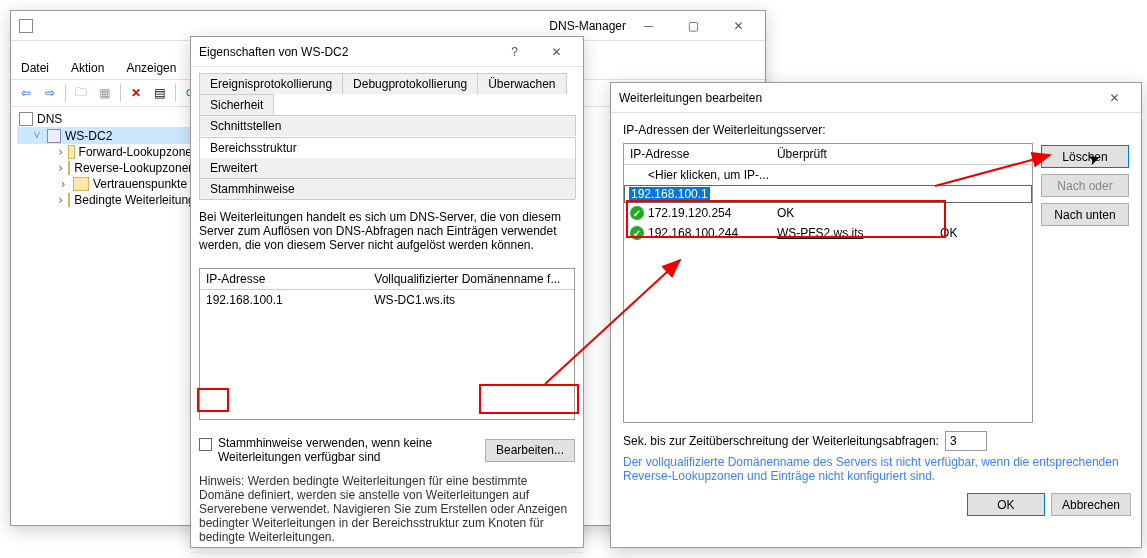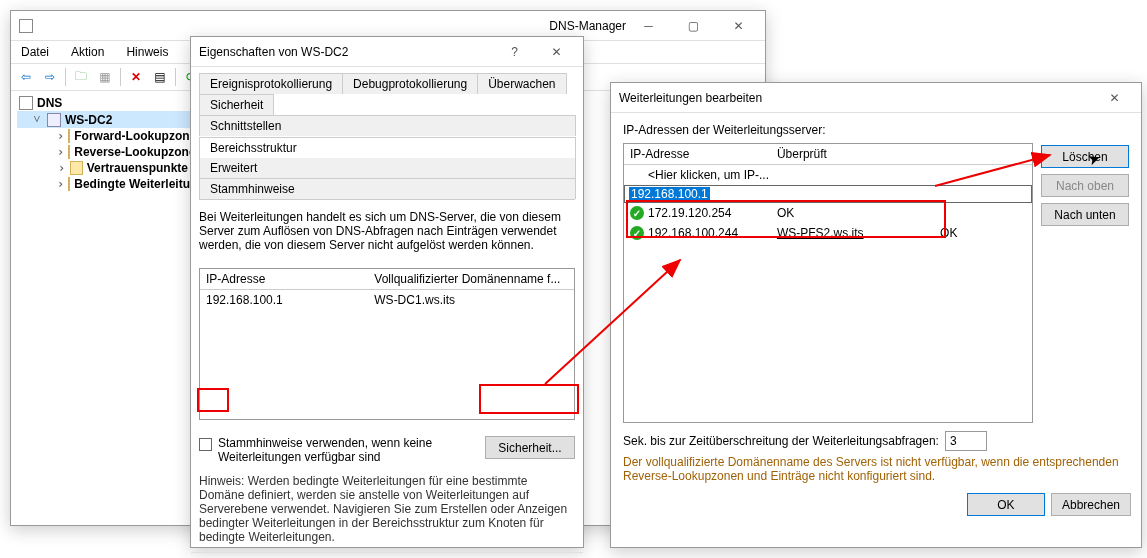--- a/index.html
+++ b/index.html
@@ -3,21 +3,21 @@
 <meta charset="utf-8">
 <style>
   * { box-sizing: border-box; font-family: "Segoe UI", Tahoma, sans-serif; font-size: 12px; }
   body { margin: 0; background: #fff; width: 1147px; height: 558px; position: relative; overflow: hidden; }
   .window { position: absolute; background: #fff; border: 1px solid #999; box-shadow: 0 4px 16px rgba(0,0,0,0.2); }
   .titlebar { height: 30px; display: flex; align-items: center; padding: 0 4px 0 8px; background: #fff; border-bottom: 1px solid #e0e0e0; }
   .titlebar .title { flex: 1; }
   .titlebar .winbtns { display: flex; }
   .winbtn { width: 45px; height: 28px; display: flex; align-items: center; justify-content: center; color: #555; }
   .help-q { padding: 0 16px; color: #555; }
-  .menubar { display:flex; padding: 2px 6px; gap: 14px; }
+  .menubar { display:flex; padding: 2px 6px; gap: 14px; margin-top: 16px; }
   .menubar span { padding: 2px 4px; }
   .toolbar { display: flex; gap: 2px; padding: 2px 4px; border-top: 1px solid #e0e0e0; border-bottom: 1px solid #e0e0e0; align-items:center;}
   .tb-btn { width: 22px; height: 22px; display:flex; align-items:center; justify-content:center; border: 1px solid transparent; }
   .tree { padding: 4px 6px; }
   .tree-item { display: flex; align-items: center; gap: 4px; padding: 1px 2px; white-space: nowrap; }
   .tree-item.selected { background: #cce8ff; }
   .tree-indent1 { padding-left: 14px; }
   .tree-indent2 { padding-left: 40px; }
   .exp { width:12px; font-family: monospace; color:#666; text-align:center; }
   .folder-icon { width:16px; height:14px; background: #ffe9a8; border:1px solid #d4b25c; }
@@ -53,37 +53,37 @@
     <span class="title" style="padding-left:6px;text-align:right;">DNS-Manager</span>
     <div class="winbtns">
       <div class="winbtn">─</div>
       <div class="winbtn">▢</div>
       <div class="winbtn close">✕</div>
     </div>
   </div>
   <div class="menubar">
     <span>Datei</span>
     <span>Aktion</span>
-    <span>Hinweis</span>
+    <span>Anzeigen</span>
     <span>?</span>
   </div>
   <div class="toolbar">
     <div class="tb-btn" style="color:#0066cc;">⇦</div>
     <div class="tb-btn" style="color:#0066cc;">⇨</div>
     <div style="width:1px;height:18px;background:#ccc;margin:0 2px;"></div>
     <div class="tb-btn" style="color:#5a5;">🗀</div>
     <div class="tb-btn" style="color:#999;">▦</div>
     <div style="width:1px;height:18px;background:#ccc;margin:0 2px;"></div>
     <div class="tb-btn" style="color:#d00;font-weight:bold;">✕</div>
     <div class="tb-btn">▤</div>
     <div style="width:1px;height:18px;background:#ccc;margin:0 2px;"></div>
     <div class="tb-btn" style="color:#090;">⟳</div>
   </div>
   <div style="display:flex; height:calc(100% - 84px);">
-    <div class="tree" style="width:190px; border-right:5px solid #a3a3a3;font-weight:bold;">
+    <div class="tree" style="width:190px; border-right:1px solid #a3a3a3;">
       <div class="tree-item">
         <span class="dns-icon"></span>
         <span>DNS</span>
       </div>
       <div class="tree-item tree-indent1 selected">
         <span class="exp">˅</span>
         <span class="server-icon"></span>
         <span>WS-DC2</span>
       </div>
       <div class="tree-item tree-indent2">
@@ -134,26 +134,26 @@
     <div class="listbox" style="height:152px;">
       <div class="lb-head">
         <div style="width:45%;">IP-Adresse</div>
         <div style="width:55%;">Vollqualifizierter Domänenname f...</div>
       </div>
       <div class="lb-row">
         <div style="width:45%;">192.168.100.1</div>
         <div style="width:55%;">WS-DC1.ws.its</div>
       </div>
     </div>
-    <div style="display:flex; align-items:flex-start; margin-top:16px; gap:10px;">
+    <div style="display:flex; align-items:center; margin-top:16px; gap:10px;">
       <div class="checkbox-row" style="flex:1;">
         <div class="checkbox"></div>
         <div style="max-width:230px;">Stammhinweise verwenden, wenn keine Weiterleitungen verfügbar sind</div>
       </div>
-      <div class="btn wide">Sicherheit...</div>
+      <div class="btn wide">Bearbeiten...</div>
     </div>
     <div style="margin-top:10px; color:#333;">Hinweis: Werden bedingte Weiterleitungen für eine bestimmte Domäne definiert, werden sie anstelle von Weiterleitungen auf Serverebene verwendet. Navigieren Sie zum Erstellen oder Anzeigen bedingter Weiterleitungen in der Bereichsstruktur zum Knoten für bedingte Weiterleitungen.</div>
   </div>
   <div class="btn-row" style="border-top:1px solid #e0e0e0;">
     <div class="btn">OK</div>
     <div class="btn">Abbrechen</div>
     <div class="btn">Übernehmen</div>
     <div class="btn">Hilfe</div>
   </div>
 </div>
@@ -191,29 +191,29 @@
             <span class="green-check">✓</span>
             <span>192.168.100.244</span>
           </div>
           <div style="width:40%;text-decoration:underline;">WS-PFS2.ws.its</div>
           <div style="width:24%;">OK</div>
         </div>
       </div>
     </div>
     <div style="display:flex; flex-direction:column; gap:6px; padding-top:22px; width:88px;">
       <div class="btn" style="border-color:#0078d7;">Löschen</div>
-      <div class="btn" style="color:#888;">Nach oben</div>
+      <div class="btn" style="color:#888;">Nach oder</div>
       <div class="btn">Nach unten</div>
     </div>
   </div>
   <div style="padding:8px 12px 0 12px; display:flex; align-items:center; gap:6px;">
     <span>Sek. bis zur Zeitüberschreitung der Weiterleitungsabfragen:</span>
     <input style="width: 42px; height: 20px; border: 1px solid rgb(153, 153, 153); padding: 0px 4px;" value="3">
   </div>
-  <div style="padding:4px 12px; color:#a16207;">Der vollqualifizierte Domänenname des Servers ist nicht verfügbar, wenn die entsprechenden Reverse-Lookupzonen und Einträge nicht konfiguriert sind.</div>
+  <div style="padding:4px 12px; color:#3b82f6;">Der vollqualifizierte Domänenname des Servers ist nicht verfügbar, wenn die entsprechenden Reverse-Lookupzonen und Einträge nicht konfiguriert sind.</div>
   <div class="btn-row">
     <div class="btn" style="border-color:#0078d7;">OK</div>
     <div class="btn">Abbrechen</div>
   </div>
 </div>
 
 <div class="red-box" style="left:197px; top:388px; width:32px; height:24px;"></div>
 <div class="red-box" style="left:479px; top:384px; width:100px; height:30px;"></div>
 <div class="red-box" style="left:626px; top:200px; width:320px; height:38px;"></div>
 

